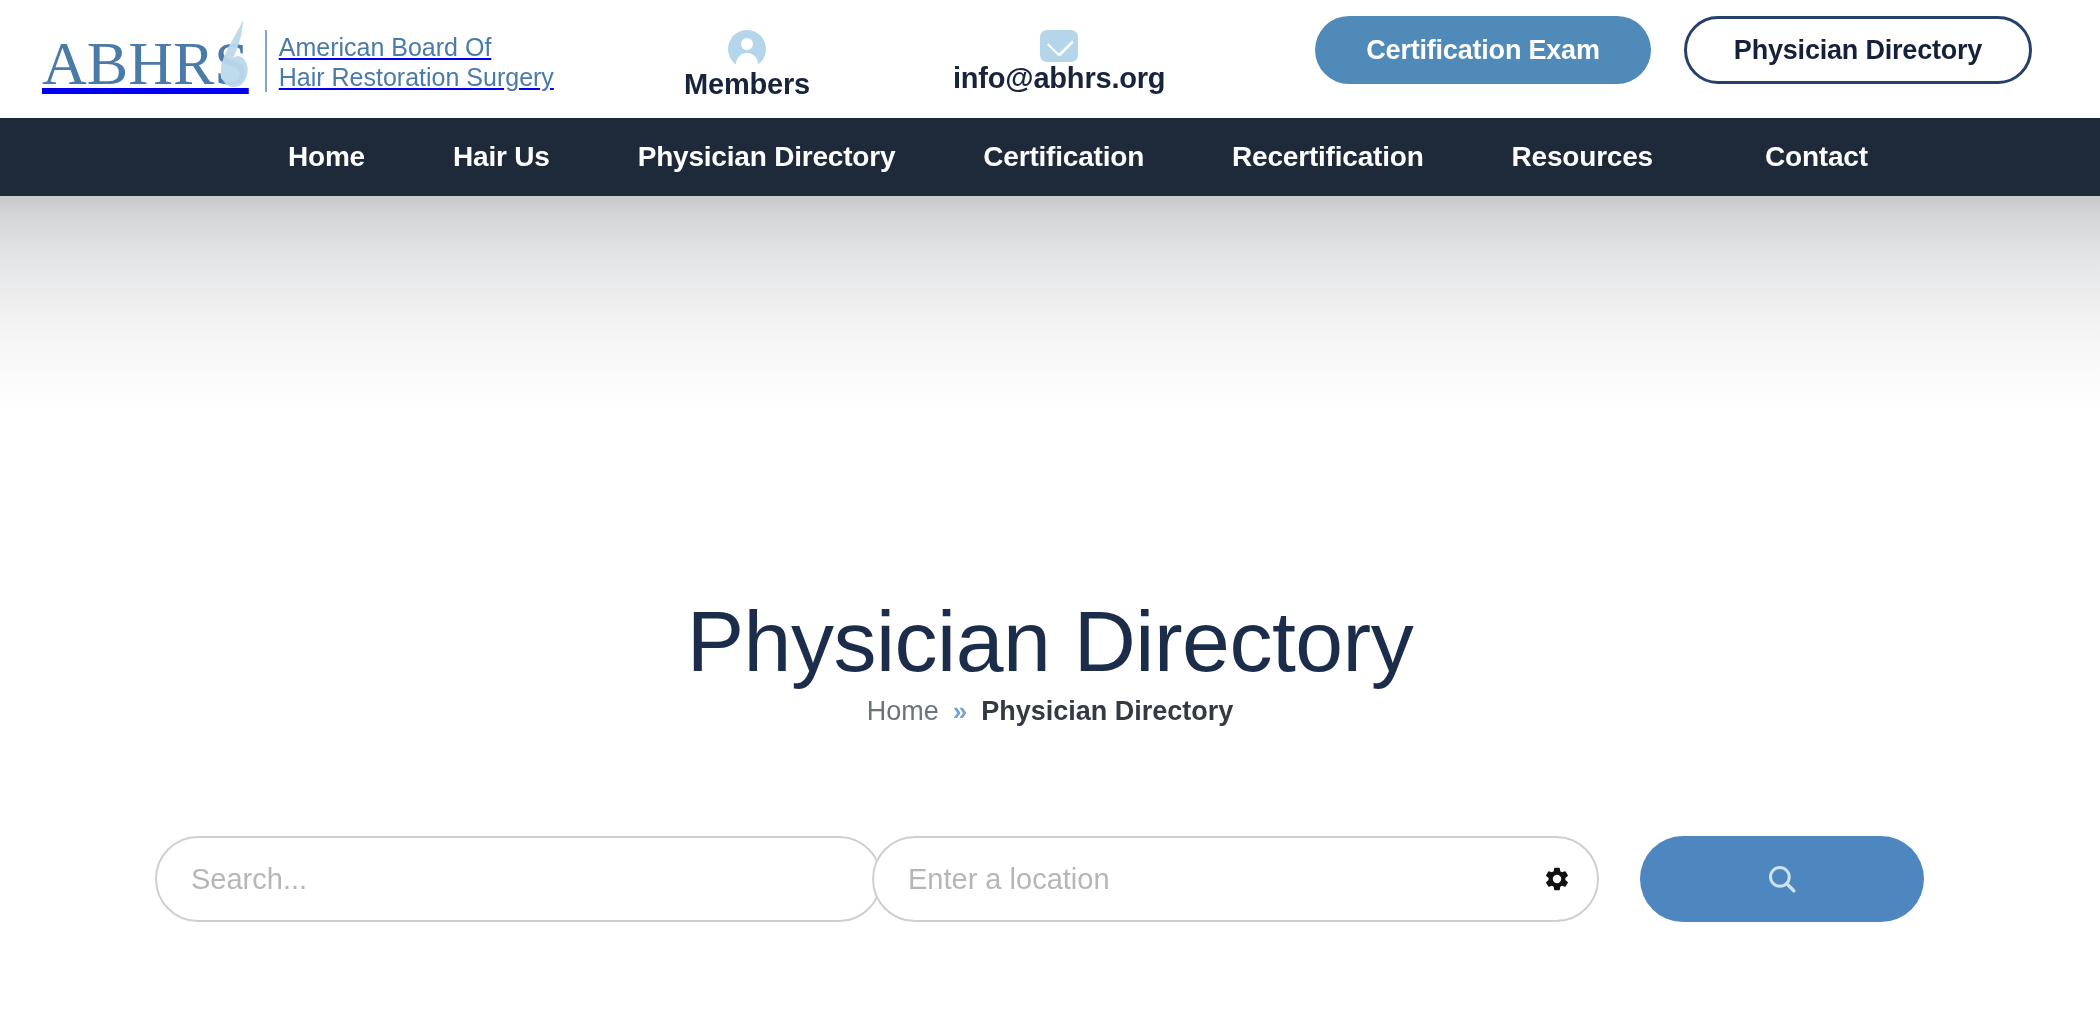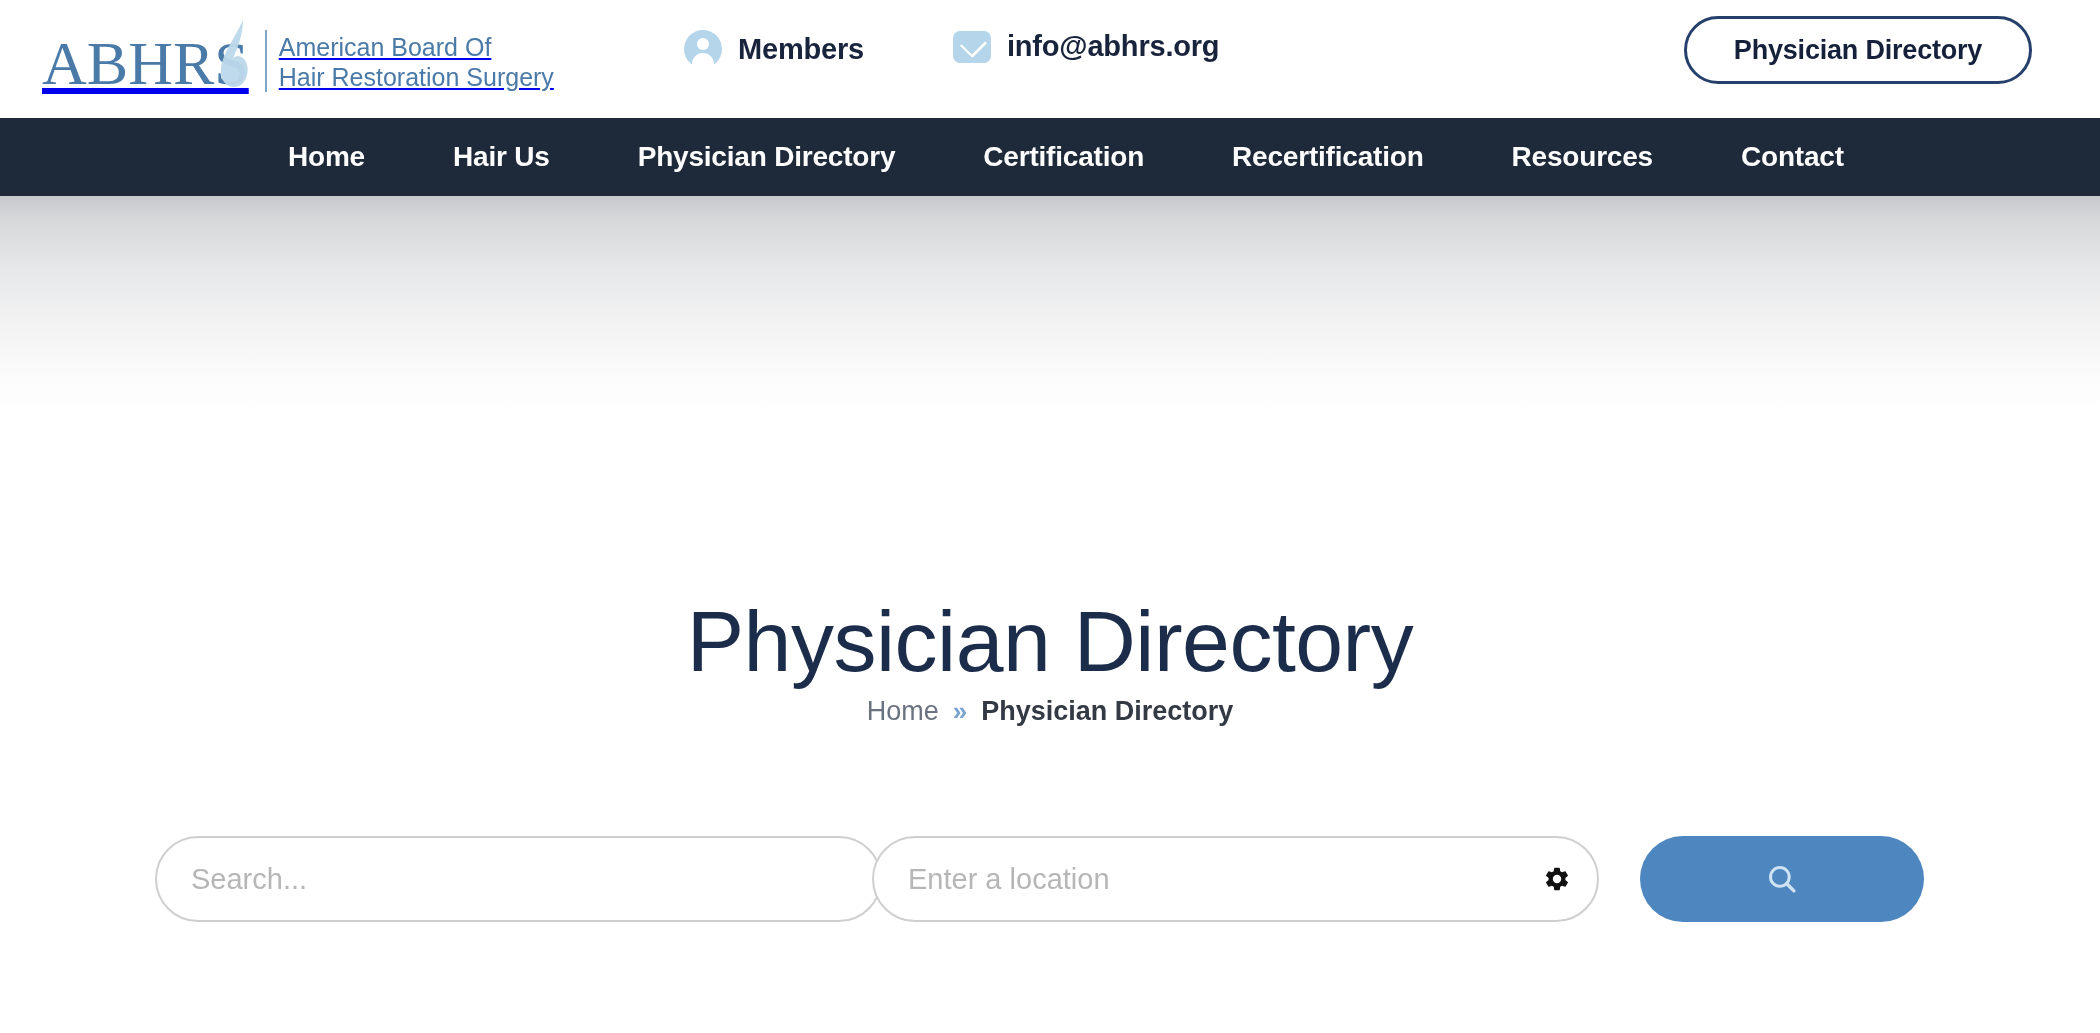--- a/index.html
+++ b/index.html
@@ -67,23 +67,23 @@
     line-height: 30px;
     padding-bottom: 2px;
     white-space: nowrap;
   }
 
   
   .util-link {
     position: absolute;
     display: flex;
     align-items: center;
-    gap: 16px;
     text-decoration: none;
     cursor: pointer;
+    flex-direction: column;
   }
   .util-link .label {
     font-size: 29px;
     font-weight: 700;
     color: #18233c;
     white-space: nowrap;
     letter-spacing: -0.2px;
   }
   #members-link { left: 684px; top: 30px; }
   #email-link   { left: 953px; top: 30px; }
@@ -174,21 +174,21 @@
   }
   .nav-item {
     font-size: 28px;
     font-weight: 700;
     color: #fdfdfd;
     margin-right: 88px;
     white-space: nowrap;
     cursor: pointer;
     letter-spacing: -0.2px;
   }
-  .nav-item:last-child { margin-right: 0; }
+  .nav-item:last-child { margin-right: 0; margin-left: 24px; }
 
   
   .hero {
     position: absolute;
     left: 0; top: 196px;
     width: 2100px;
     height: 837px;
     background: linear-gradient(to bottom,
         #c7c9cc 0px,
         #d6d7d9 22px,
@@ -301,20 +301,23 @@
     <a class="util-link" id="members-link" href="#">
       <span class="icon-avatar"></span>
       <span class="label">Members</span>
     </a>
 
     <a class="util-link" id="email-link" href="#">
       <span class="icon-envelope"></span>
       <span class="label">info@abhrs.org</span>
     </a>
 
+    <div class="btn-pill" id="btn-cert-exam">
+      <span>Certification Exam</span>
+    </div>
 
     <div class="btn-pill" id="btn-physician-dir">
       <span>Physician Directory</span>
     </div>
   </header>
 
   <nav class="mainnav">
     <span class="nav-item">Home</span>
     <span class="nav-item">Hair Us</span>
     <span class="nav-item">Physician Directory</span>

